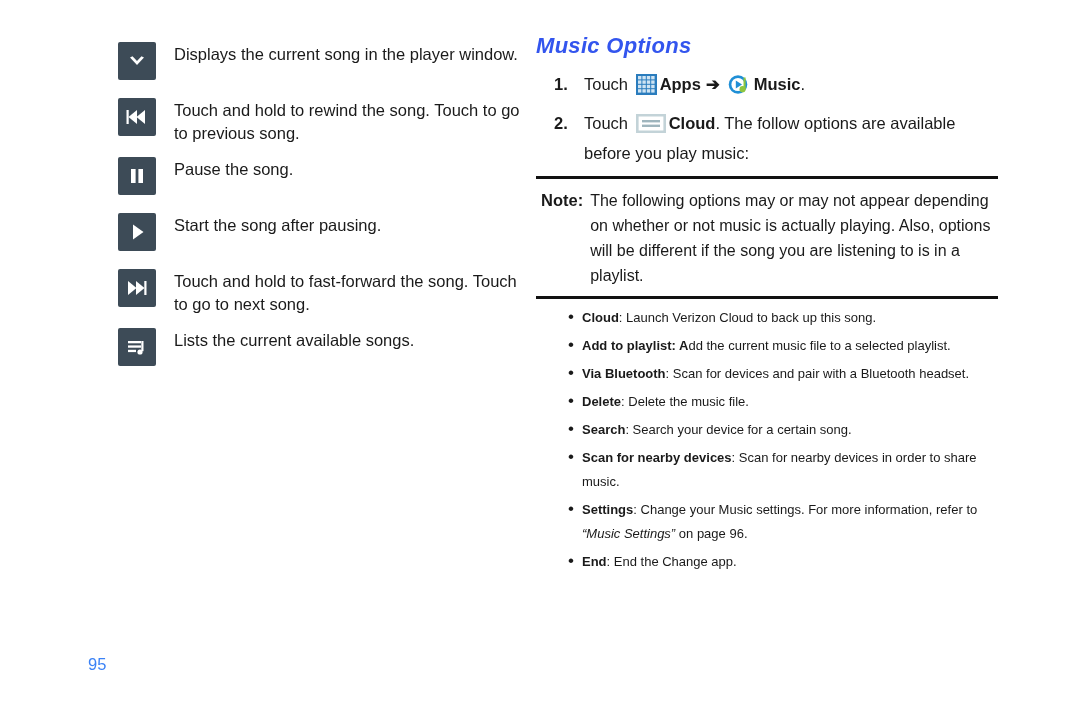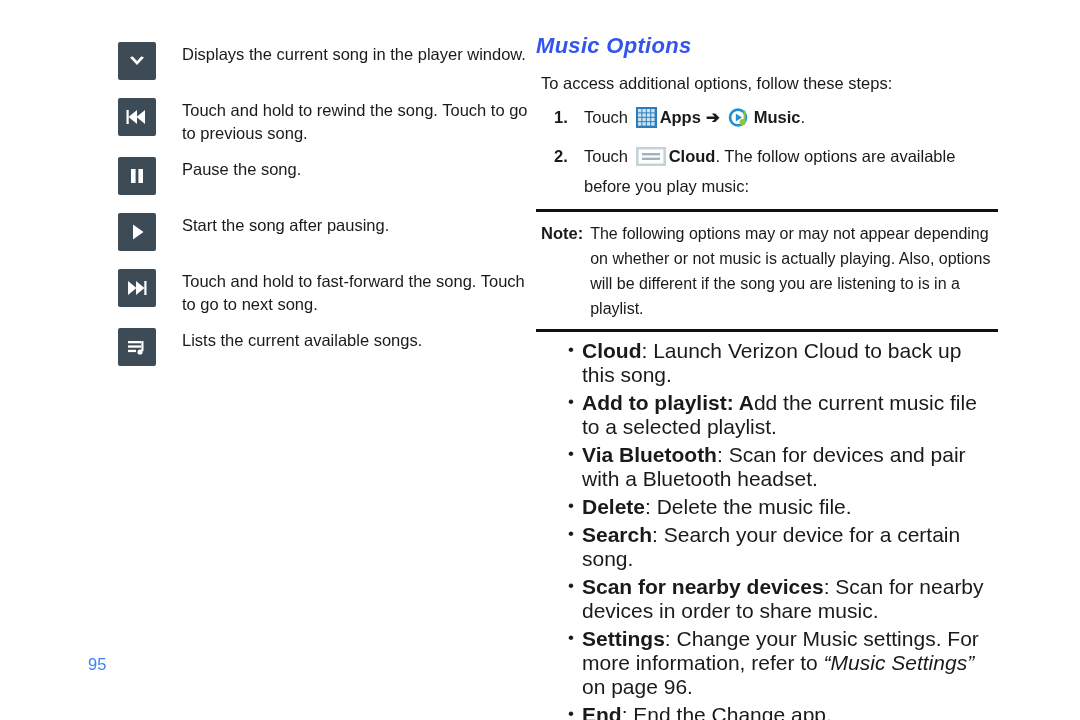--- a/index.html
+++ b/index.html
@@ -27,21 +27,20 @@
     position: absolute;
     left: 118px;
     top: 40px;
     width: 420px;
   }
 
   .icon-row {
     display: flex;
     align-items: flex-start;
     margin-bottom: 10px;
-    gap: 8px;
   }
 
   .icon-box {
     flex: 0 0 auto;
     width: 38px;
     height: 38px;
     background: #3d4b57;
     border-radius: 2px;
     display: flex;
     align-items: center;
@@ -142,21 +141,21 @@
 
   
   .bullets {
     margin: 7px 0 0 0;
     padding: 0;
     list-style: none;
   }
   .bullets li {
     position: relative;
     padding-left: 46px;
-    font-size: 21px;
+    font-size: 13px;
     line-height: 24px;
     margin-bottom: 4px;
     color: #1a1a1a;
   }
   .bullets li::before {
     content: "\2022";
     position: absolute;
     left: 32px;
     top: -1px;
     font-size: 17px;
@@ -243,21 +242,20 @@
       </span>
       <span class="icon-text">Lists the current available songs.</span>
     </div>
 
   </div>
 
   <div class="col-right">
 
     <h2 class="section-heading">Music Options</h2>
 
-    <p class="intro-line">To access additional options, follow these steps:</p>
 
     <div class="step">
       <span class="step-num">1.</span>
       <span class="step-body"><span>Touch </span><span class="inline-icon"><svg width="21" height="21" viewBox="0 0 21 21">
             <rect x="0" y="0" width="21" height="21" fill="#2a7cbd"></rect>
             <g fill="#cfe4f3">
               <rect x="2" y="2" width="3.4" height="3.4"></rect>
                 <rect x="6.4" y="2" width="3.4" height="3.4"></rect>
                 <rect x="10.8" y="2" width="3.4" height="3.4"></rect>
                 <rect x="15.2" y="2" width="3.4" height="3.4"></rect>

